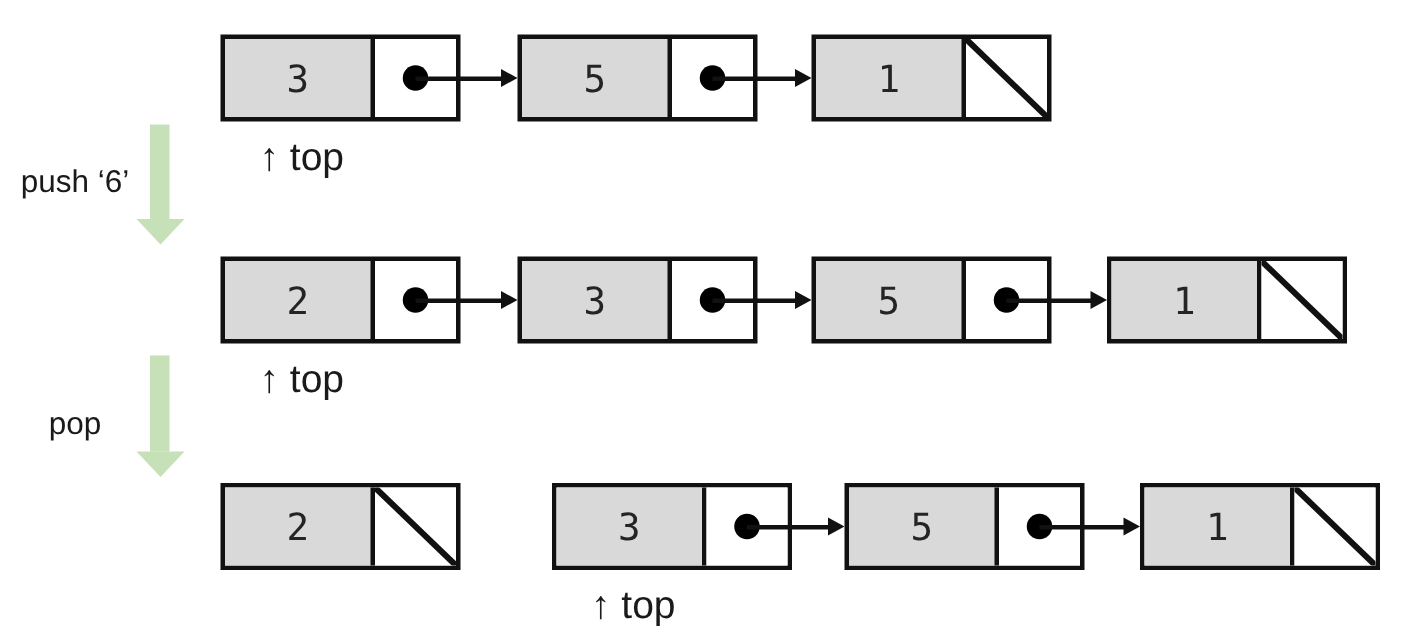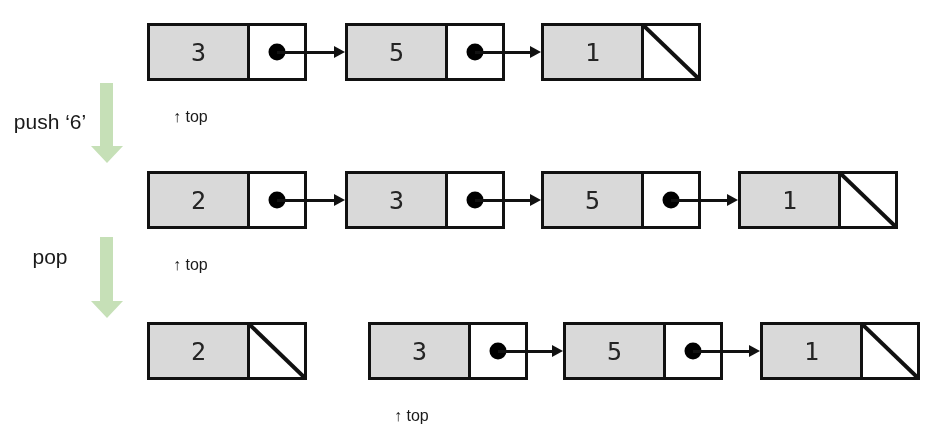--- a/index.html
+++ b/index.html
@@ -29,21 +29,21 @@
     width:17px;height:17px;border-radius:50%;background:#000;
   }
   .null-svg{position:absolute;left:0;top:0;width:100%;height:100%;display:block;}
   .link-shaft{position:absolute;height:3px;background:var(--stroke);}
   .link-head{
     position:absolute;width:0;height:0;
     border-top:6px solid transparent;border-bottom:6px solid transparent;
     border-left:11px solid var(--stroke);
   }
   .top-label{
-    position:absolute;font-size:16px;color:var(--text);white-space:nowrap;line-height:1.1;margin-top:18px;
+    position:absolute;font-size:26px;color:var(--text);white-space:nowrap;line-height:1.1;
   }
   .op-shaft{position:absolute;width:13px;background:var(--green);}
   .op-head{
     position:absolute;width:0;height:0;
     border-left:16px solid transparent;border-right:16px solid transparent;
     border-top:17px solid var(--green);
   }
   .op-label{
     position:absolute;left:0;width:100px;text-align:center;
     font-size:21px;color:var(--text);white-space:nowrap;line-height:26px;height:26px;
@@ -142,14 +142,14 @@
           <line x1="0" y1="0" x2="54" y2="52" stroke="#111111" stroke-width="4"></line>
         </svg>
       </div>
     </div>
     <div class="top-label" style="left: 394px; top: 389px;">↑ top</div>
     <div class="op-shaft" style="left: 100px; top: 83px; height: 63px;"></div>
     <div class="op-head" style="left: 90.5px; top: 146px;"></div>
     <div class="op-label" style="top: 109px;">push ‘6’</div>
     <div class="op-shaft" style="left: 100px; top: 237px; height: 64px;"></div>
     <div class="op-head" style="left: 90.5px; top: 301px;"></div>
-    <div class="op-label" style="top: 244px;">pop</div>
+    <div class="op-label" style="top: 270px;">pop</div>
   </div>
 
 </body></html>

